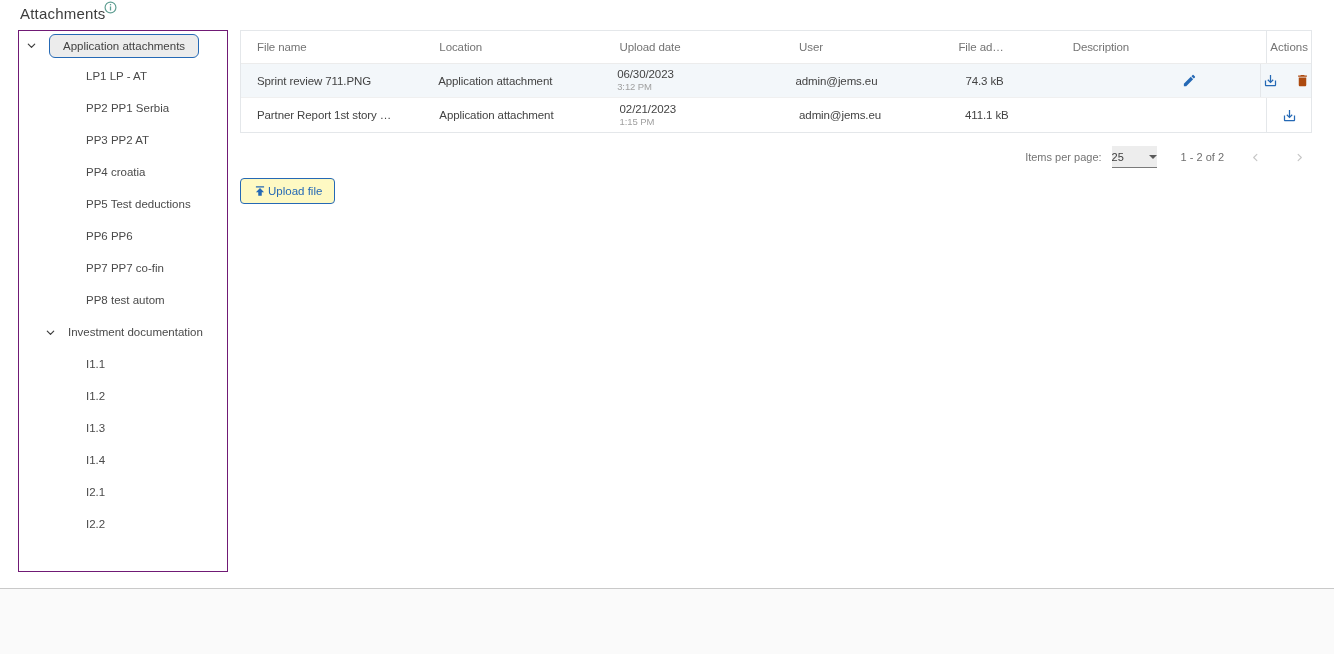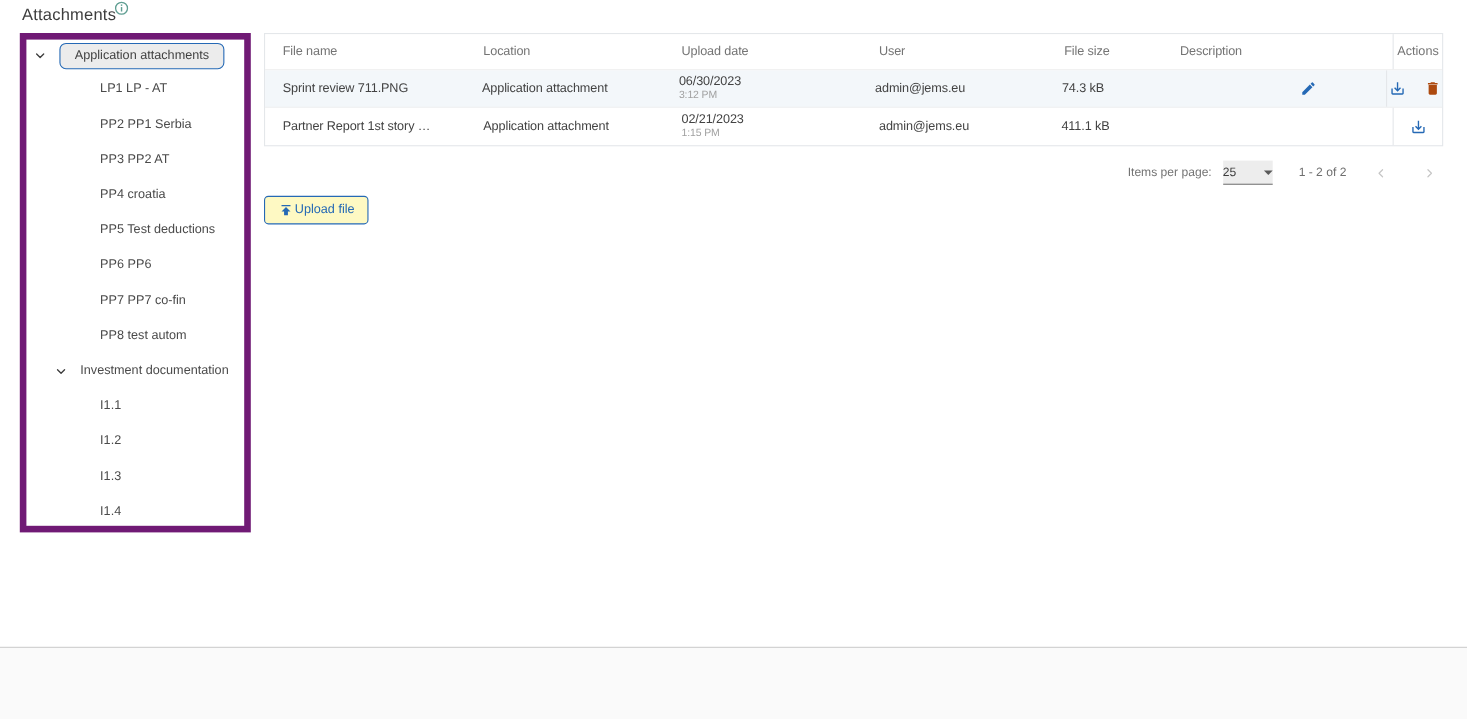--- a/index.html
+++ b/index.html
@@ -7,22 +7,22 @@
     font-family:"Liberation Sans","DejaVu Sans",sans-serif; background:#fafafa; }
   .card { position:absolute; left:0; top:0; width:1334px; height:589px;
     background:#ffffff; border-bottom:1px solid #c9c9c9;
     box-shadow:0 2px 3px rgba(0,0,0,.12); }
   .page-title { position:absolute; left:20px; top:5px; font-size:15px;
     color:#3d3d3d; letter-spacing:.2px; }
   .info-badge { position:absolute; left:104px; top:1px; width:13px; height:13px; }
   .info-badge svg { display:block; }
 
   
-  .tree-panel { position:absolute; left:18px; top:30px; width:210px; height:454px;
-    background:#fff; border:6px solid #701a75; overflow:hidden; }
+  .tree-panel { position:absolute; left:18px; top:30px; width:210px; height:542px;
+    background:#fff; border:1px solid #701a75; overflow:hidden; }
   .tree-row { height:32px; display:flex; align-items:center; }
   .tree-row.first { height:29px; }
   .chev { display:inline-flex; width:12px; height:12px; align-items:center; justify-content:center; }
   .tree-root-box { margin-left:12px; border:1.5px solid #2569b5; border-radius:6px;
     background:#ececec; color:#424242; font-size:11.5px; padding:5px 13px; cursor:pointer; }
   .root-chev { margin-left:6px; }
   .group-chev { margin-left:25px; }
   .group-label { margin-left:12px; font-size:11.5px; color:#4a4a4a; cursor:pointer; }
   .child-label { margin-left:67px; font-size:11.5px; color:#4a4a4a; cursor:pointer; }
 
@@ -146,21 +146,21 @@
         <span class="child-label">I2.2</span>
       </div>
   </aside>
 
   <div class="files-table">
     <div class="t-row t-head">
       <div class="c c-file">File name</div>
       <div class="c c-loc">Location</div>
       <div class="c c-date">Upload date</div>
       <div class="c c-user">User</div>
-      <div class="c c-size">File size</div>
+      <div class="c c-size">File admin</div>
       <div class="c c-desc">Description</div>
       <div class="c-act">Actions</div>
     </div>
 
     <div class="t-row t-body-row hovered">
       <div class="c c-file">Sprint review 711.PNG</div>
       <div class="c c-loc">Application attachment</div>
       <div class="c c-date">
         <span class="date-main">06/30/2023</span>
         <span class="date-time">3:12 PM</span>

